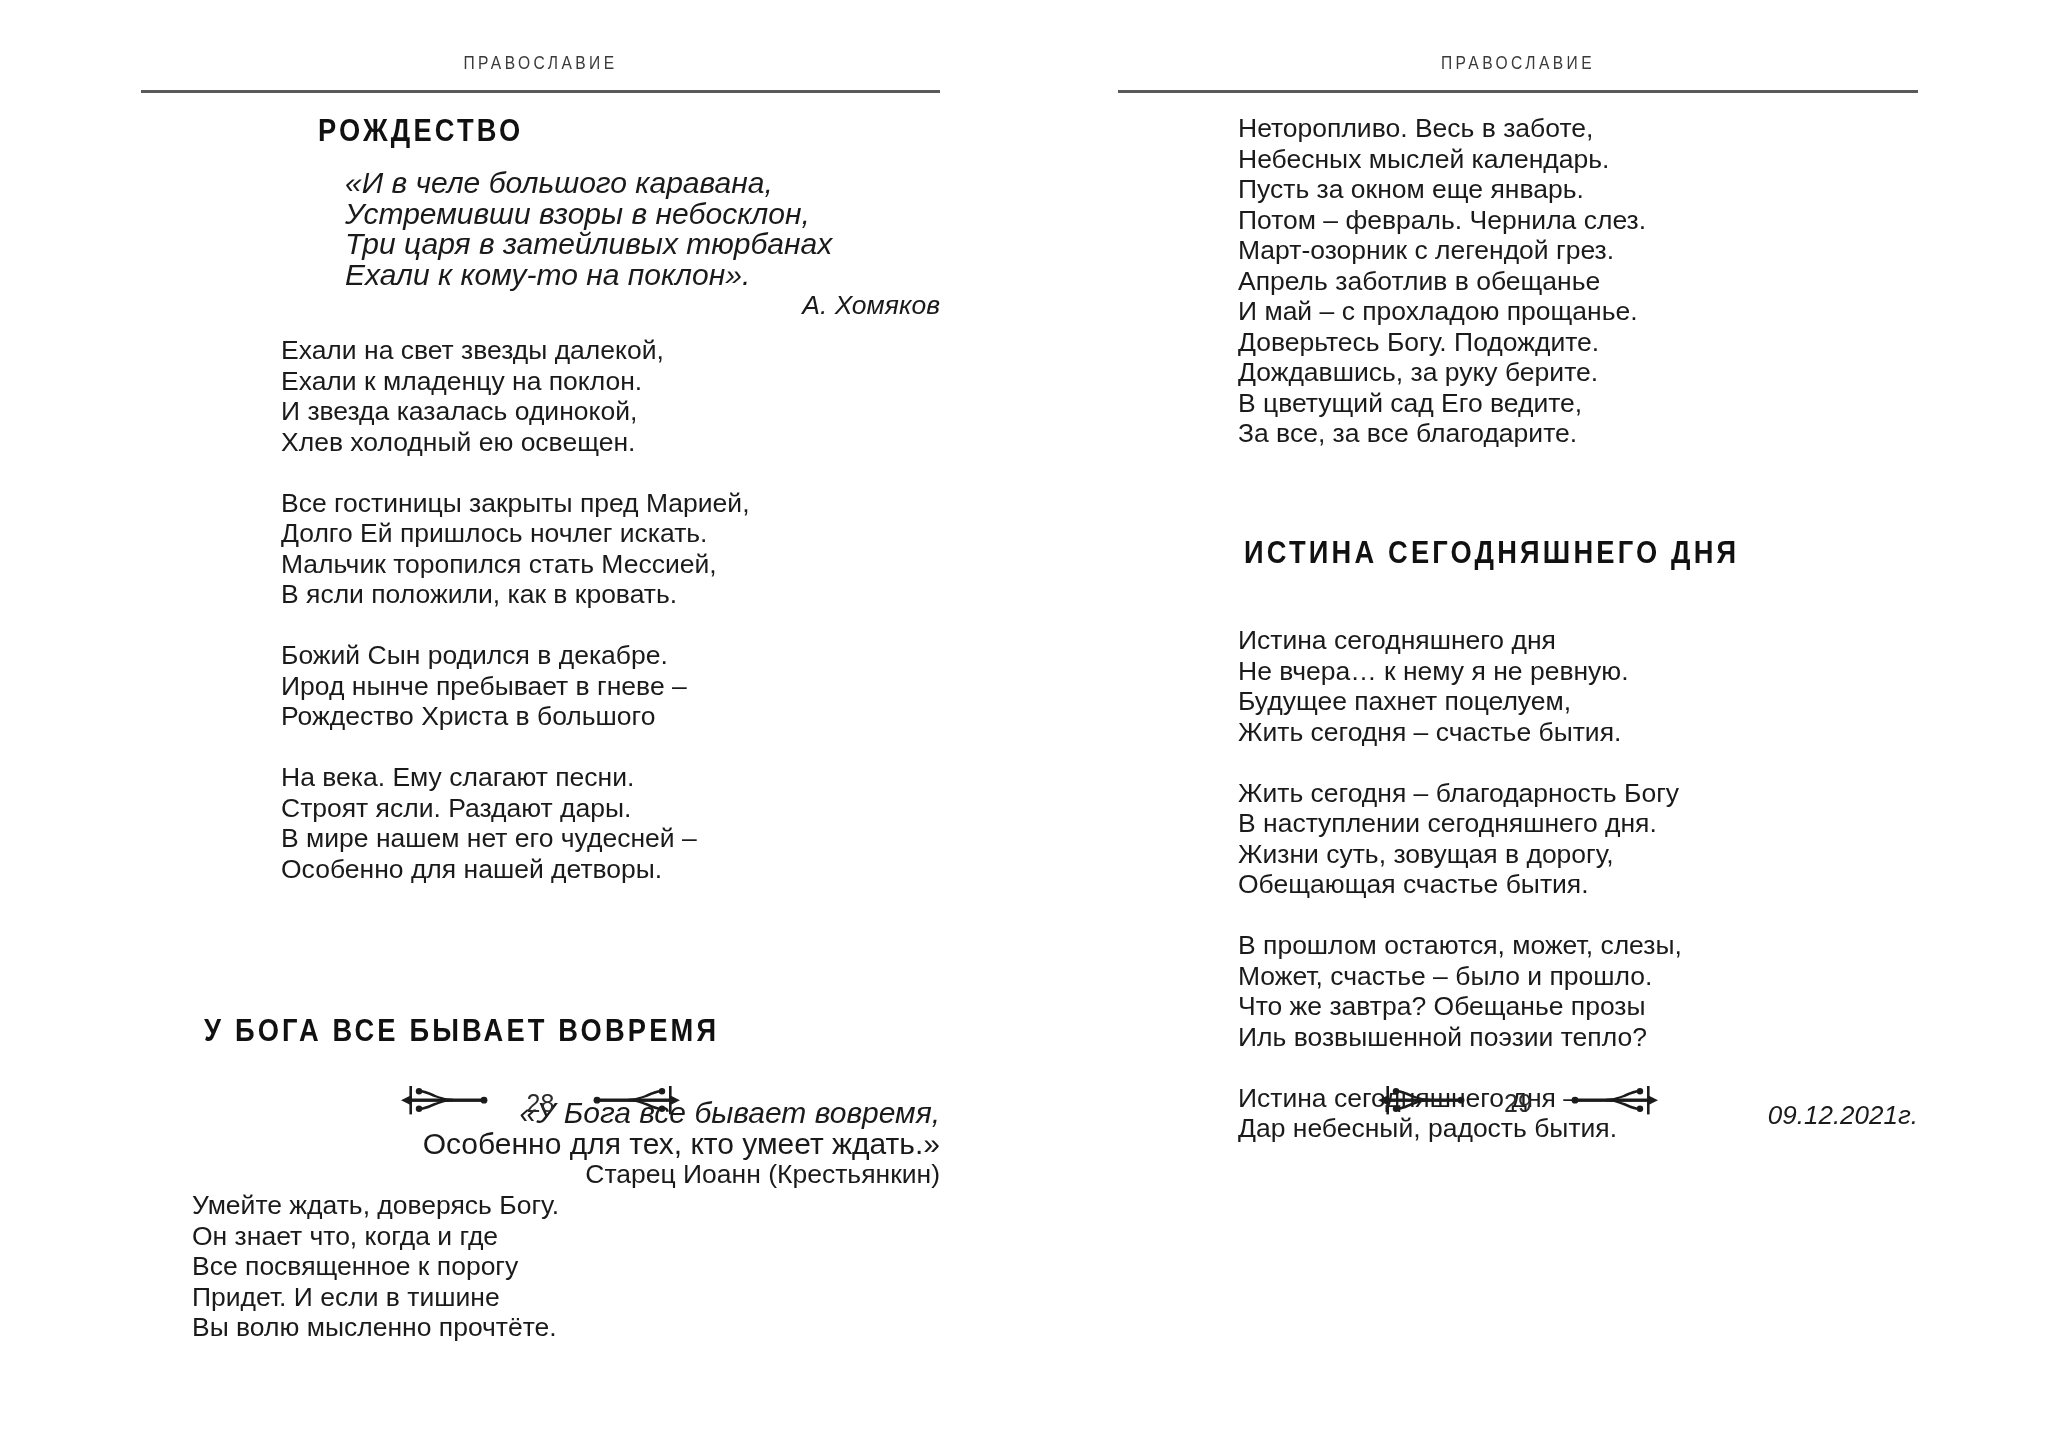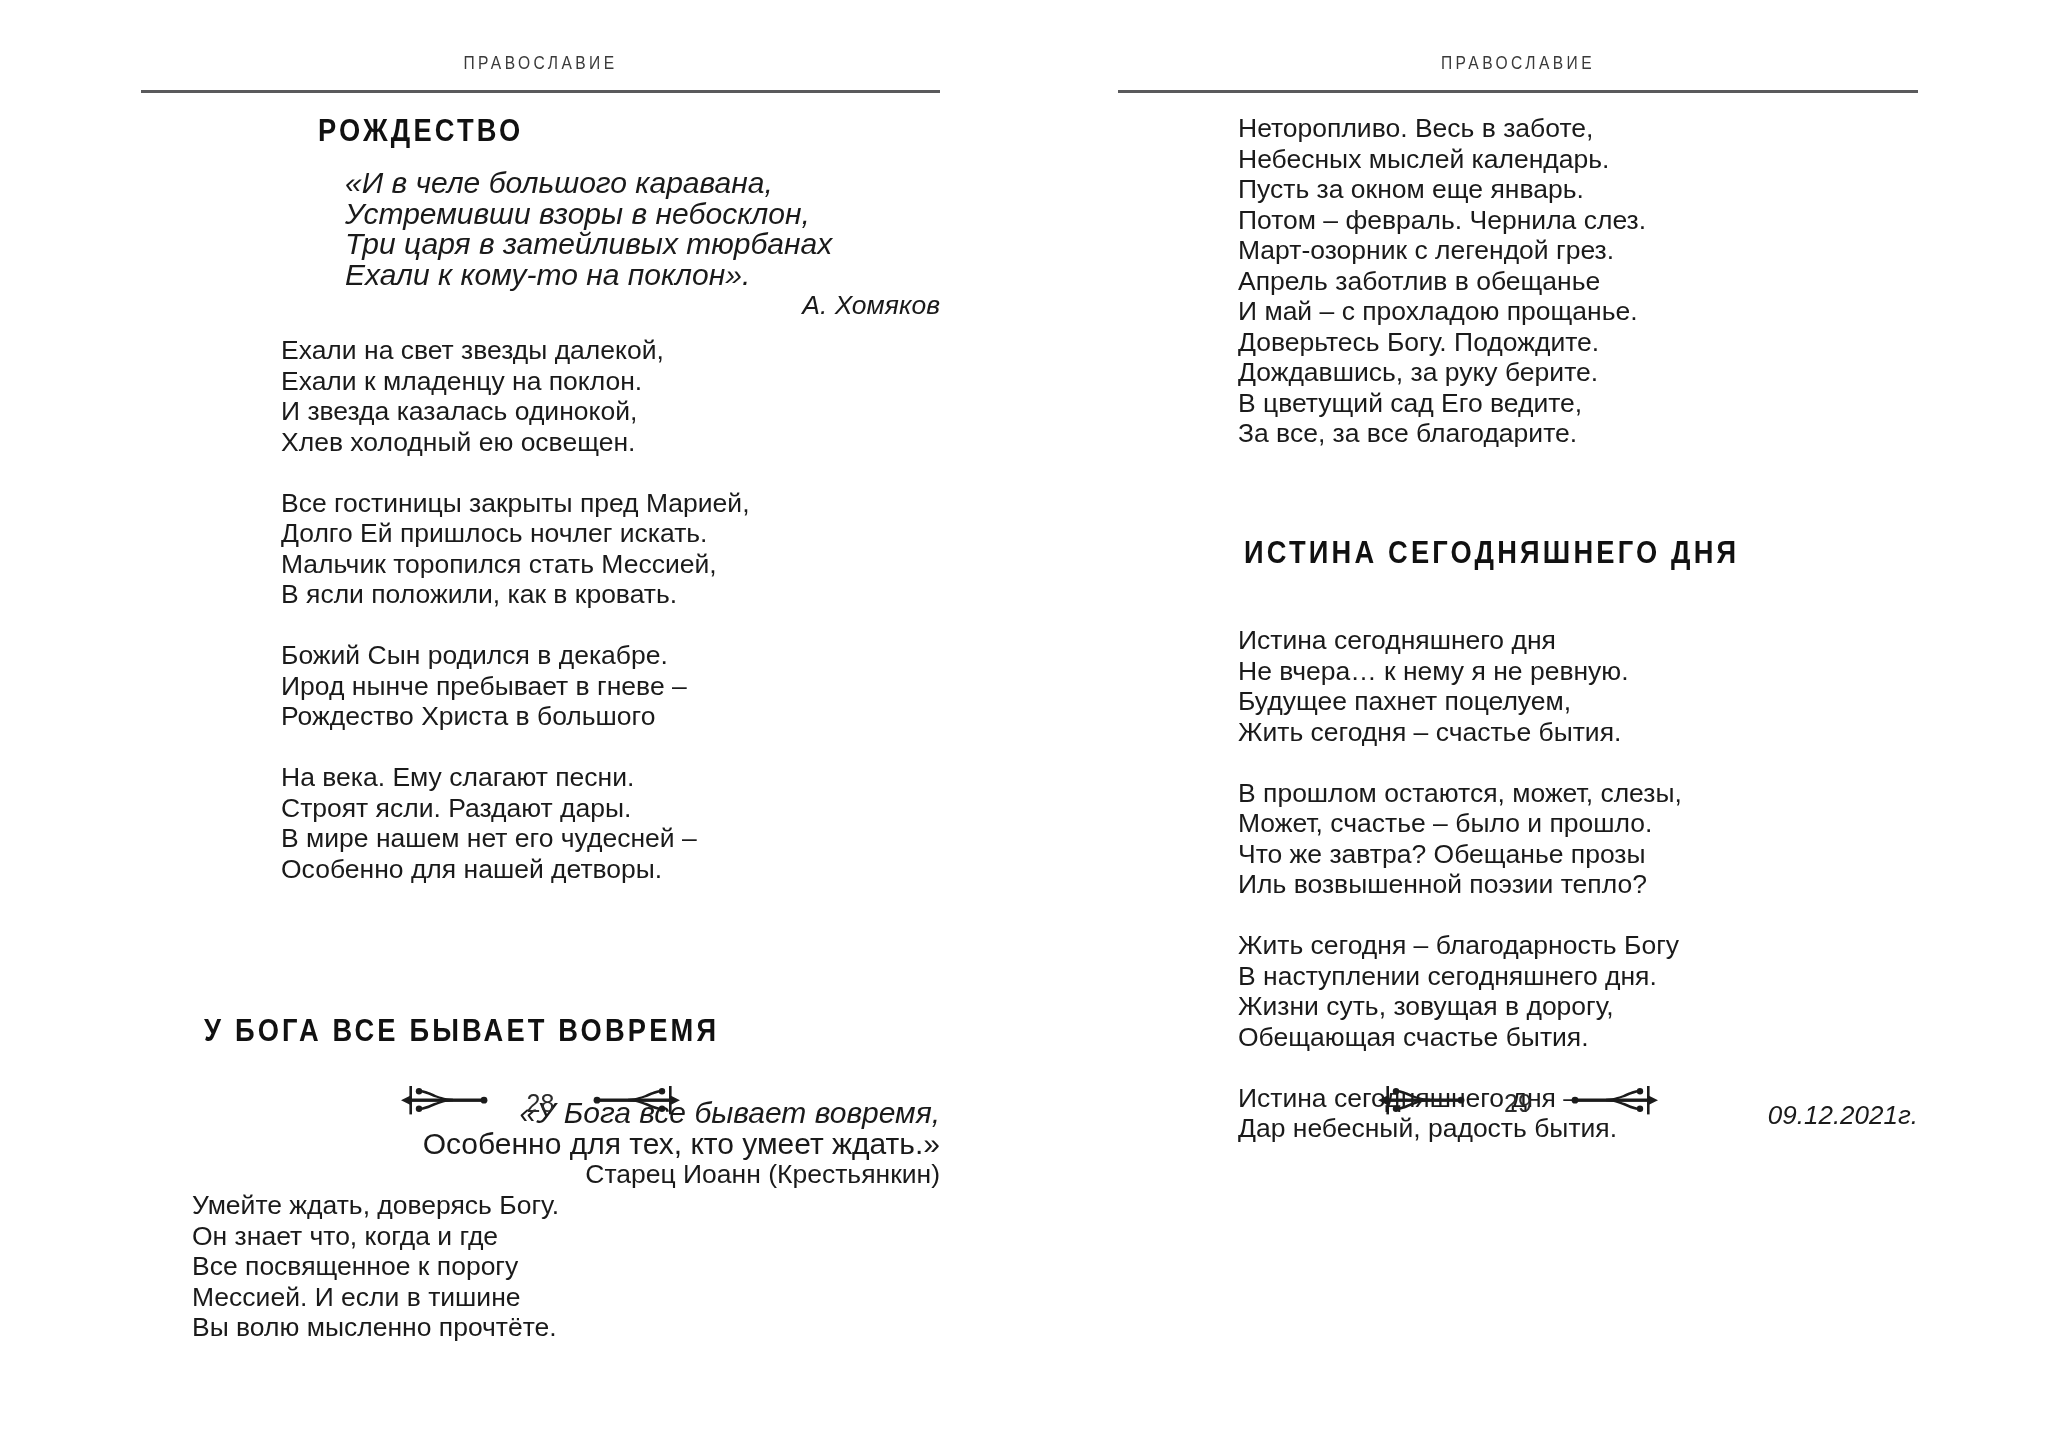--- a/index.html
+++ b/index.html
@@ -204,21 +204,21 @@
         <div class="epigraph-line ital" style="text-align:right;">«У Бога все бывает вовремя,</div>
         <div class="epigraph-line" style="text-align:right;">Особенно для тех, кто умеет ждать.»</div>
         <div class="attrib">Старец Иоанн (Крестьянкин)</div>
       </div>
 
       <div class="block" style="left:192px; top:1190px;">
         <div class="stanza">
           <div class="verse-line">Умейте ждать, доверясь Богу.</div>
           <div class="verse-line">Он знает что, когда и где</div>
           <div class="verse-line">Все посвященное к порогу</div>
-          <div class="verse-line">Мессией. И если в тишине</div>
+          <div class="verse-line">Придет. И если в тишине</div>
           <div class="verse-line">Вы волю мысленно прочтёте.</div>
         </div>
       </div>
 
     </div>
 
     <div class="folio">
       <span class="orn">
         <svg width="88" height="36" viewBox="0 0 88 36" aria-hidden="true">
           <g fill="#1b1b1b">
@@ -281,31 +281,31 @@
       <div class="block" style="left:209px; top:625px;">
 
         <div class="stanza">
           <div class="verse-line">Истина сегодняшнего дня</div>
           <div class="verse-line">Не вчера… к нему я не ревную.</div>
           <div class="verse-line">Будущее пахнет поцелуем,</div>
           <div class="verse-line">Жить сегодня – счастье бытия.</div>
         </div>
 
         <div class="stanza">
+          <div class="verse-line">Жить сегодня – благодарность Богу</div>
+          <div class="verse-line">В наступлении сегодняшнего дня.</div>
+          <div class="verse-line">Жизни суть, зовущая в дорогу,</div>
+          <div class="verse-line">Обещающая счастье бытия.</div>
+        </div>
+
+        <div class="stanza">
           <div class="verse-line">В прошлом остаются, может, слезы,</div>
           <div class="verse-line">Может, счастье – было и прошло.</div>
           <div class="verse-line">Что же завтра? Обещанье прозы</div>
           <div class="verse-line">Иль возвышенной поэзии тепло?</div>
-        </div>
-
-        <div class="stanza">
-          <div class="verse-line">Жить сегодня – благодарность Богу</div>
-          <div class="verse-line">В наступлении сегодняшнего дня.</div>
-          <div class="verse-line">Жизни суть, зовущая в дорогу,</div>
-          <div class="verse-line">Обещающая счастье бытия.</div>
         </div>
 
         <div class="stanza">
           <div class="verse-line">Истина сегодняшнего дня –</div>
           <div class="verse-line">Дар  небесный, радость бытия.</div>
         </div>
       </div>
 
       <div class="block" style="left:209px; top:1100px; width:680px;">
         <div class="date-line">09.12.2021г.</div>

